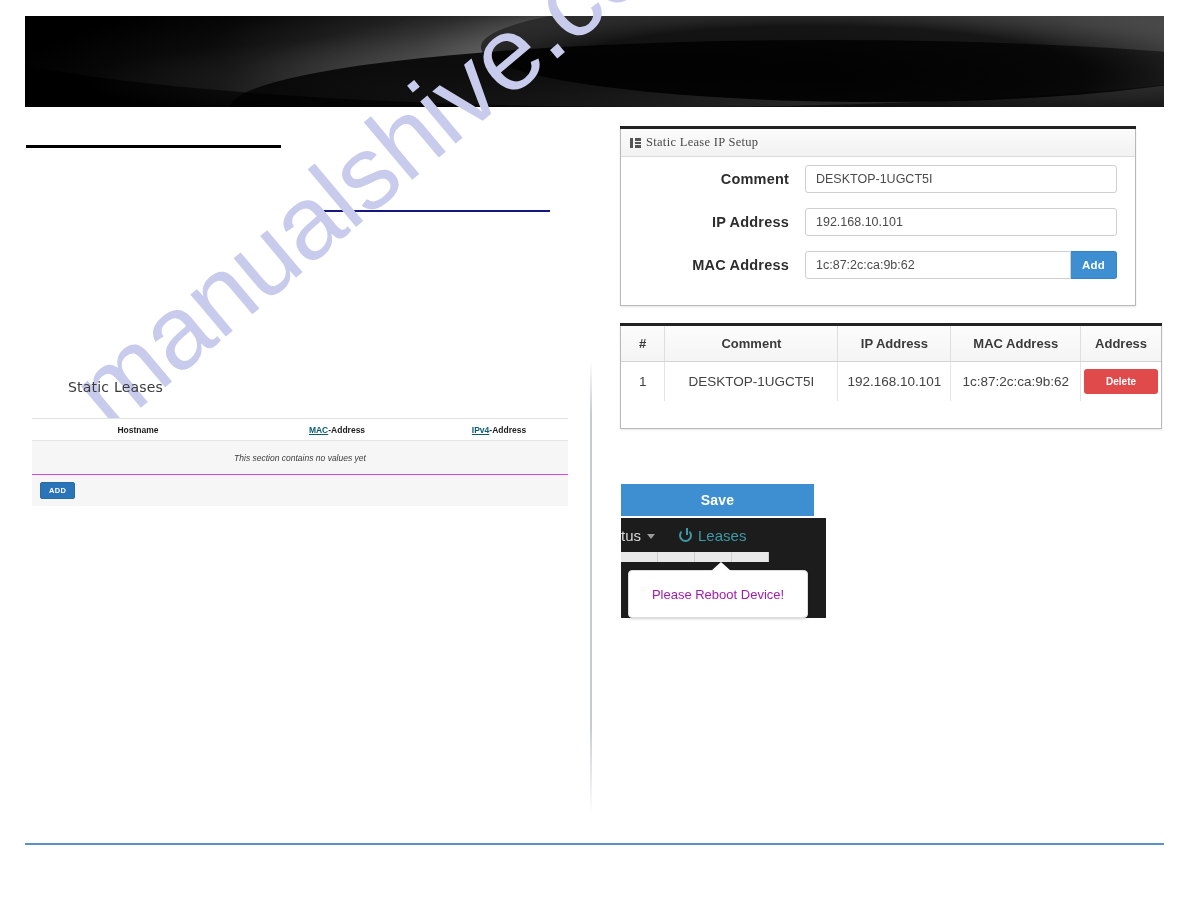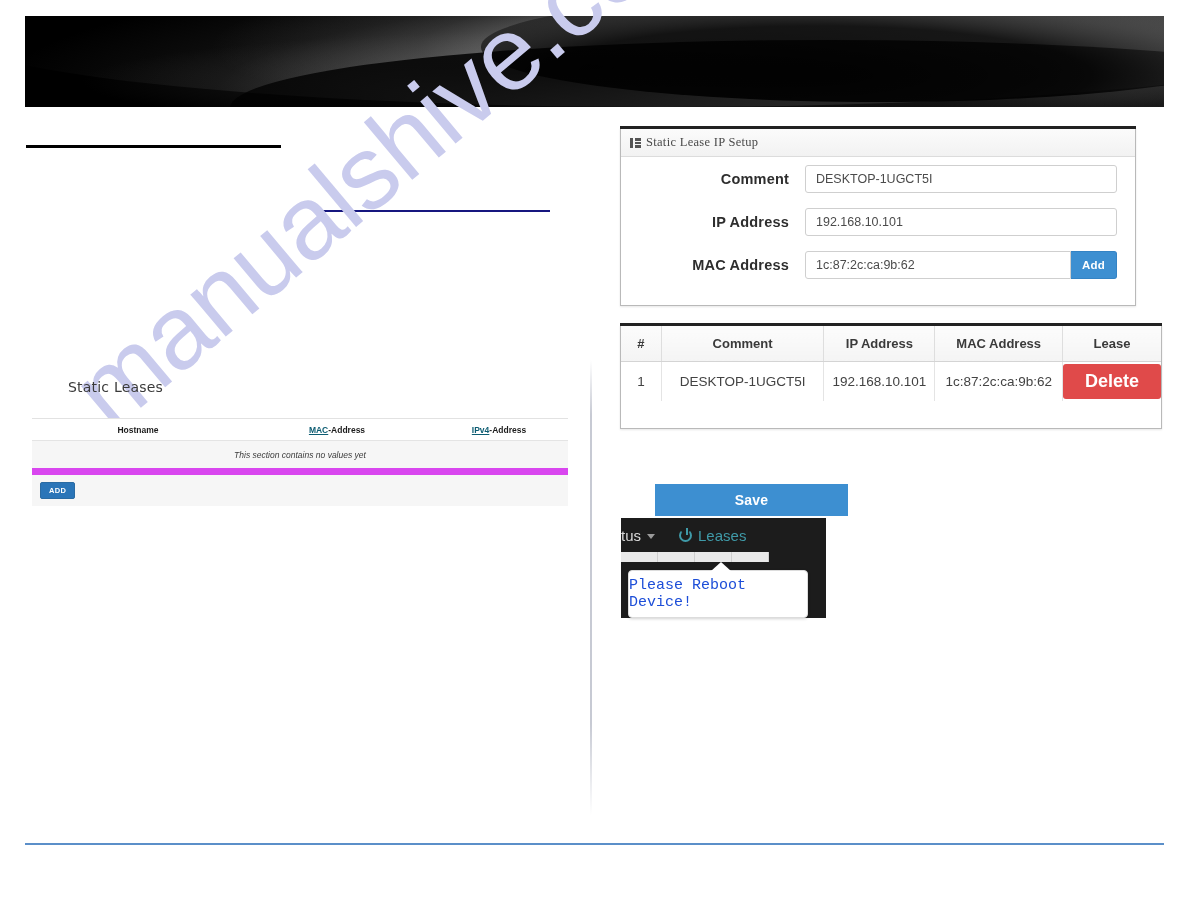--- a/index.html
+++ b/index.html
@@ -156,21 +156,21 @@
   .luci-th .ul {
     text-decoration: underline;
     color: #0c5c72;
   }
   .luci-empty {
     height: 34px;
     display: flex;
     align-items: center;
     justify-content: center;
     background: #f6f6f6;
-    border-bottom: 7px solid #d946ef;
+    border-bottom: 1px solid #d946ef;
   }
   .luci-empty span {
     font-size: 8.5px;
     font-style: italic;
     color: #3c3c3c;
     font-family: "Liberation Sans", sans-serif;
   }
   .luci-foot {
     height: 31px;
     background: #f6f6f6;
@@ -312,31 +312,31 @@
   .col-num { width: 54px; }
   .col-comment { width: 202px; }
   .col-ip { width: 118px; }
   .col-mac { width: 136px; }
   .col-action { width: 82px; }
   .btn-delete {
     background: #e04a4a;
     color: #ffffff;
     border: none;
     border-radius: 3px;
-    font-size: 18px;
+    font-size: 10px;
     font-weight: bold;
     padding: 7px 22px;
     cursor: pointer;
     font-family: "Liberation Sans", sans-serif;
   }
 
   
   .btn-save {
     position: absolute;
-    left: 655px;
+    left: 621px;
     top: 484px;
     width: 193px;
     height: 32px;
     background: #3d8fd1;
     color: #ffffff;
     border: none;
     font-size: 14px;
     font-weight: bold;
     cursor: pointer;
     font-family: "Liberation Sans", sans-serif;
@@ -420,23 +420,23 @@
     height: 48px;
     background: #ffffff;
     border: 1px solid #dcdcdc;
     border-radius: 4px;
     display: flex;
     align-items: center;
     justify-content: center;
     box-shadow: 0 1px 3px rgba(0,0,0,0.18);
   }
   .tooltip-text {
-    font-size: 15px;
-    color: #1d4ed8;
-    font-family: Liberation Mono, monospace;
+    font-size: 13px;
+    color: #a21caf;
+    font-family: Liberation Sans, sans-serif;
   }
   .tooltip-arrow {
     position: absolute;
     left: 82px;
     top: -9px;
     width: 0; height: 0;
     border-left: 10px solid transparent;
     border-right: 10px solid transparent;
     border-bottom: 9px solid #ffffff;
   }
@@ -515,21 +515,21 @@
 
   <div class="panel" id="list-panel">
     <div class="panel-top-bar"></div>
     <table class="data-table">
       <thead>
         <tr>
           <th class="col-num">#</th>
           <th class="col-comment">Comment</th>
           <th class="col-ip">IP Address</th>
           <th class="col-mac">MAC Address</th>
-          <th class="col-action">Lease</th>
+          <th class="col-action">Address</th>
         </tr>
       </thead>
       <tbody>
         <tr>
           <td class="col-num">1</td>
           <td class="col-comment">DESKTOP-1UGCT5I</td>
           <td class="col-ip">192.168.10.101</td>
           <td class="col-mac">1c:87:2c:ca:9b:62</td>
           <td class="col-action">
             <button class="btn-delete">Delete</button>

